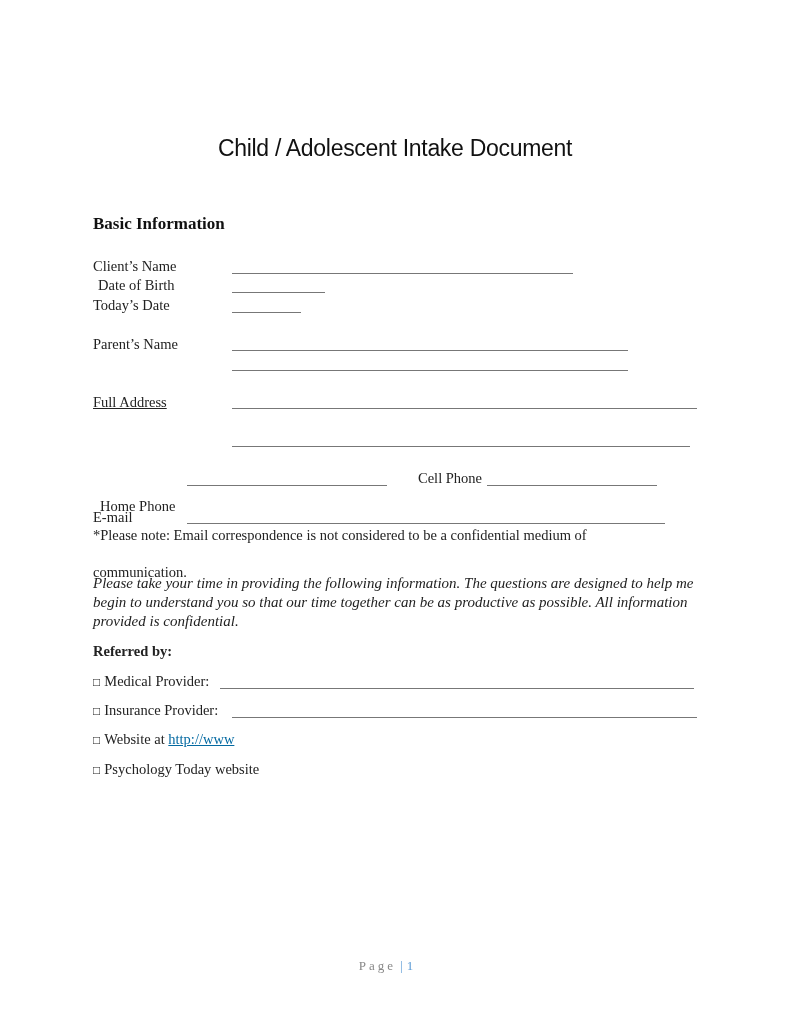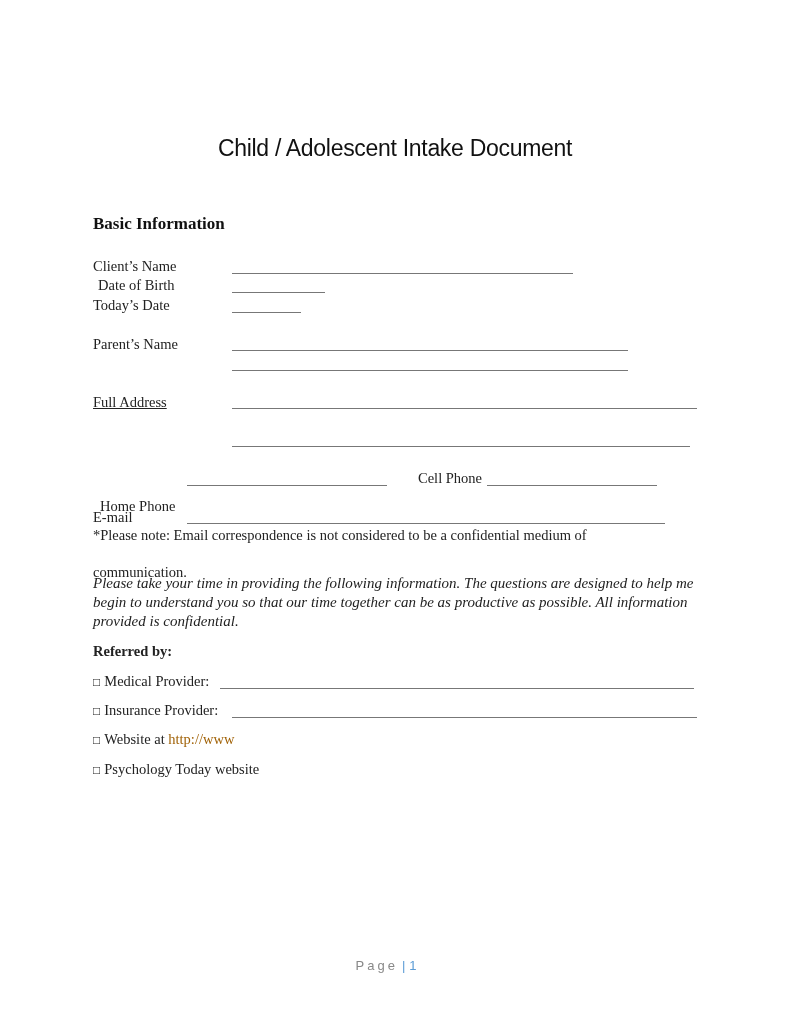--- a/index.html
+++ b/index.html
@@ -7,22 +7,22 @@
   .serif { font-family: "Liberation Serif", "DejaVu Serif", serif; }
   .sans { font-family: "Liberation Sans", "DejaVu Sans", sans-serif; }
   .abs { position:absolute; white-space:nowrap; }
   #title { left:0; width:790px; text-align:center; top:135px; font-size:23px; color:#111; font-family:"Liberation Sans","DejaVu Sans",sans-serif; letter-spacing:-0.3px; }
   #section-heading { left:93px; top:214px; font-size:17px; font-weight:bold; }
   .lbl { font-size:14.5px; color:#222; }
   .line { position:absolute; height:0; border-bottom:1px solid #777; }
   .para { position:absolute; left:93px; width:620px; font-size:15px; line-height:19px; color:#222; white-space:normal; }
   .ital { font-style:italic; }
   .chk { font-size:12px; margin-right:4px; }
-  a.link { color:#a16207; }
-  #footer { left:0; width:772px; text-align:center; top:958px; font-size:13px; color:#888; letter-spacing:3px; }
+  a.link { color:#0369a1; text-decoration:underline; }
+  #footer { left:0; width:772px; text-align:center; top:958px; font-size:13px; color:#888; letter-spacing:3px;font-family:Liberation Serif, serif; }
   #footer .bar { color:#5b9bd5; letter-spacing:0; margin-left:4px; }
   #footer .num { color:#5b9bd5; letter-spacing:0; margin-left:4px;}
 </style>
 </head>
 <body>
 
 <div id="title" class="abs">Child / Adolescent Intake Document</div>
 
 <div id="section-heading" class="abs serif">Basic Information</div>
 

